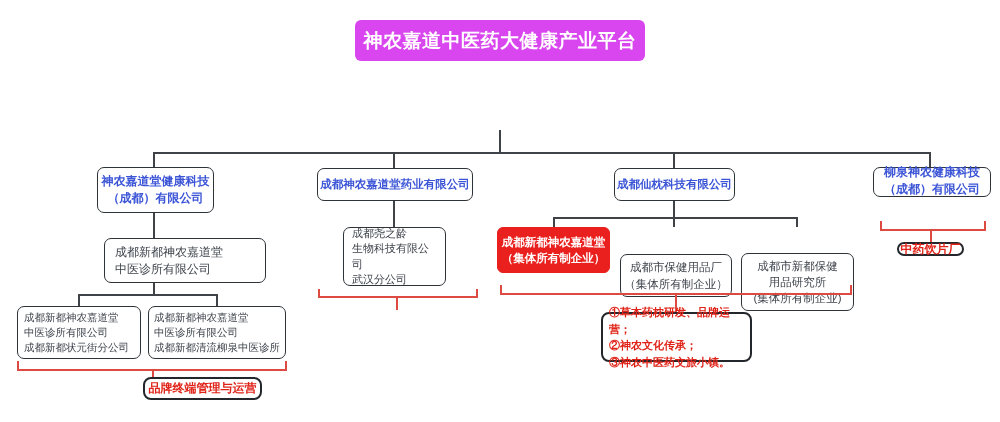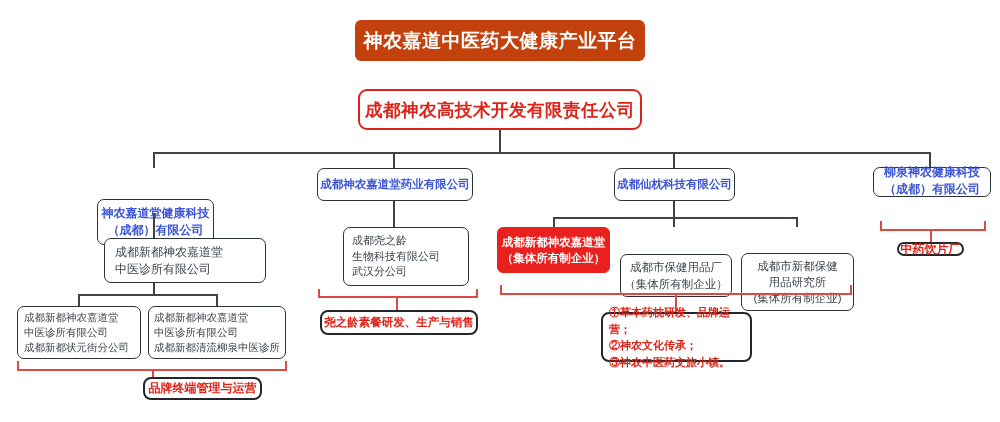--- a/index.html
+++ b/index.html
@@ -6,21 +6,21 @@
   .canvas {
     position:relative; width:1000px; height:422px; background:#fff;
     font-family:"Liberation Sans", sans-serif; overflow:hidden;
   }
   .node {
     position:absolute; background:#fff; border:1.5px solid #2e3338; border-radius:7px;
     display:flex; align-items:center; justify-content:center;
     white-space:pre-line; box-sizing:border-box; line-height:1.4;
   }
   .banner {
-    position:absolute; background:#c2410c; color:#fff; font-weight:bold; font-size:19px;
+    position:absolute; background:#d946ef; color:#fff; font-weight:bold; font-size:19px;
     border-radius:6px; display:flex; align-items:center; justify-content:center;
     letter-spacing:0.5px;
   }
   .rootbox {
     position:absolute; background:#fff; border:2px solid #e02318; color:#e02318;
     font-weight:bold; font-size:17.5px; border-radius:9px; box-sizing:border-box;
     display:flex; align-items:center; justify-content:center; letter-spacing:0.5px;
   }
   .blue  { color:#3c55d6; font-weight:bold; font-size:12px; text-align:center; }
   .dark  { color:#3e444c; font-size:10.5px; text-align:left; justify-content:flex-start; padding:3px 6px; }
@@ -37,30 +37,29 @@
   .ln  { position:absolute; background:#3f4348; }
   .rln { position:absolute; background:#dc4a41; }
 </style>
 </head>
 <body>
 
 <div class="canvas">
 
   <div class="banner" style="left:355px; top:20px; width:290px; height:41px;">神农嘉道中医药大健康产业平台</div>
 
-  <div class="rootbox" style="left:358px; top:89px; width:284px; height:41px;">成都神农高技术开发有限责任公司</div>
 
   <div class="ln" style="left:499px; top:130px; width:2px;  height:23px;"></div>
   <div class="ln" style="left:153px; top:152px; width:778px; height:2px;"></div>
   <div class="ln" style="left:153px; top:152px; width:2px;  height:16px;"></div>
   <div class="ln" style="left:393px; top:152px; width:2px;  height:17px;"></div>
   <div class="ln" style="left:673px; top:152px; width:2px;  height:17px;"></div>
   <div class="ln" style="left:929px; top:152px; width:2px;  height:16px;"></div>
 
-  <div class="node blue" style="left:97px;  top:167px; width:117px; height:46px;margin-top:32px;">神农嘉道堂健康科技
+  <div class="node blue" style="left:97px;  top:167px; width:117px; height:46px;">神农嘉道堂健康科技
 （成都）有限公司</div>
   <div class="node blue" style="left:614px; top:168px; width:121px; height:33px; font-size:11.5px;">成都仙枕科技有限公司</div>
   <div class="node blue" style="left:317px; top:168px; width:156px; height:33px; font-size:11.5px;">成都神农嘉道堂药业有限公司</div>
   <div class="node blue" style="left:873px; top:167px; width:118px; height:30px;font-family:Liberation Mono, monospace;">柳泉神农健康科技
 （成都）有限公司</div>
 
   <div class="ln" style="left:153px; top:213px; width:2px; height:25px;"></div>
   <div class="ln" style="left:153px; top:283px; width:2px; height:12px;"></div>
   <div class="ln" style="left:78px;  top:294px; width:140px; height:2px;"></div>
   <div class="ln" style="left:78px;  top:294px; width:2px; height:12px;"></div>
@@ -75,28 +74,27 @@
 中医诊所有限公司
 成都新都清流柳泉中医诊所</div>
 
   <div class="rln" style="left:17px;   top:361px; width:2px;  height:9px;"></div>
   <div class="rln" style="left:17px;   top:369px; width:270px; height:1.5px;"></div>
   <div class="rln" style="left:285px;  top:361px; width:2px;  height:9px;"></div>
   <div class="rln" style="left:152px;  top:370px; width:1.5px; height:8px;"></div>
   <div class="node red-label" style="left:95px; top:377px; width:119px; height:23px; font-size:12px;margin-left:48px;">品牌终端管理与运营</div>
 
   <div class="ln" style="left:393px; top:201px; width:2px; height:26px;"></div>
-  <div class="node dark" style="left:343px; top:227px; width:126px; height:59px; font-size:11px; padding:6px 8px;">成都尧之龄
+  <div class="node dark" style="left:343px; top:227px; width:103px; height:59px; font-size:11px; padding:6px 8px;">成都尧之龄
 生物科技有限公司
 武汉分公司</div>
   <div class="rln" style="left:318px; top:289px; width:2px;  height:9px;"></div>
   <div class="rln" style="left:318px; top:296px; width:160px; height:1.5px;"></div>
   <div class="rln" style="left:476px; top:289px; width:2px;  height:9px;"></div>
   <div class="rln" style="left:396px; top:297px; width:1.5px; height:13px;"></div>
-  <div class="node red-label" style="left:320px; top:310px; width:158px; height:25px;">尧之龄素餐研发、生产与销售</div>
 
   <div class="ln" style="left:673px; top:201px; width:2px; height:26px;"></div>
   <div class="ln" style="left:553px; top:217px; width:245px; height:2px;"></div>
   <div class="ln" style="left:553px; top:217px; width:2px; height:10px;"></div>
   <div class="ln" style="left:796px; top:217px; width:2px; height:10px;"></div>
 
   <div class="node red-fill" style="left:497px; top:227px; width:113px; height:46px;">成都新都神农嘉道堂
 （集体所有制企业）</div>
   <div class="node darkc" style="left:620px; top:227px; width:112px; height:43px;">成都市保健用品厂
 （集体所有制企业）</div>

